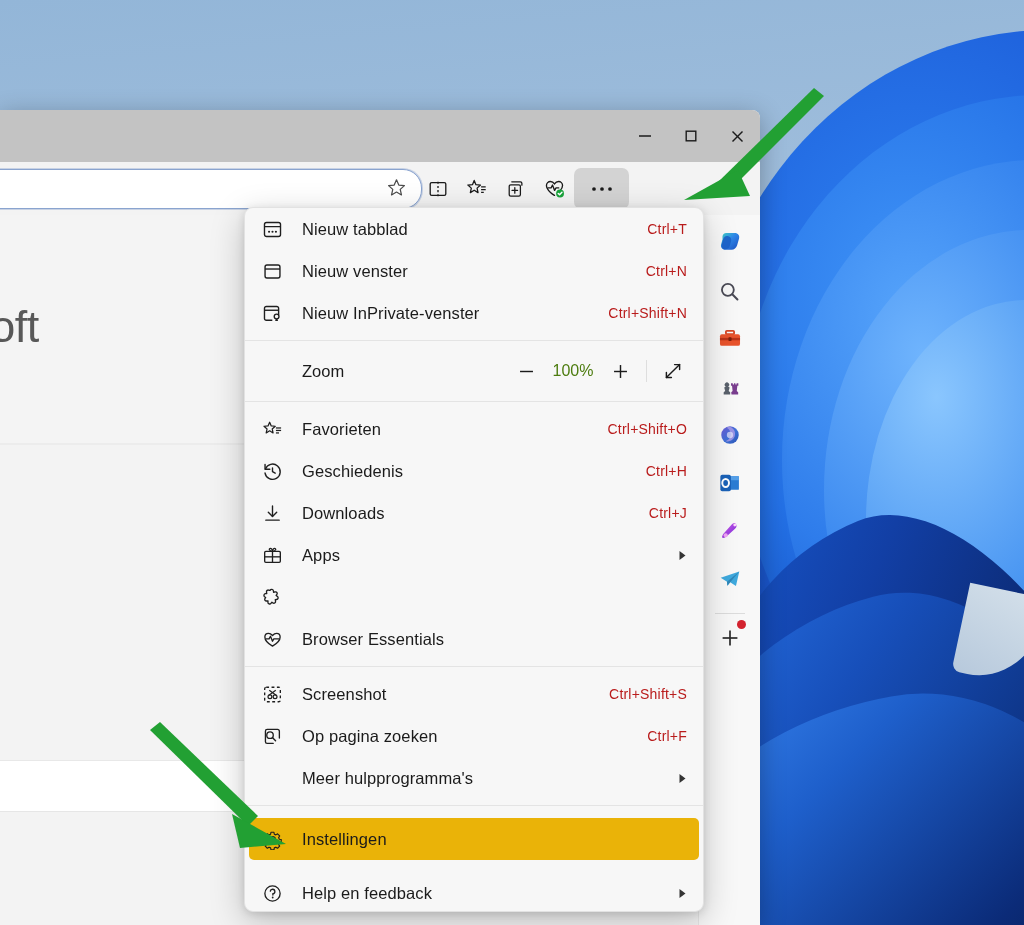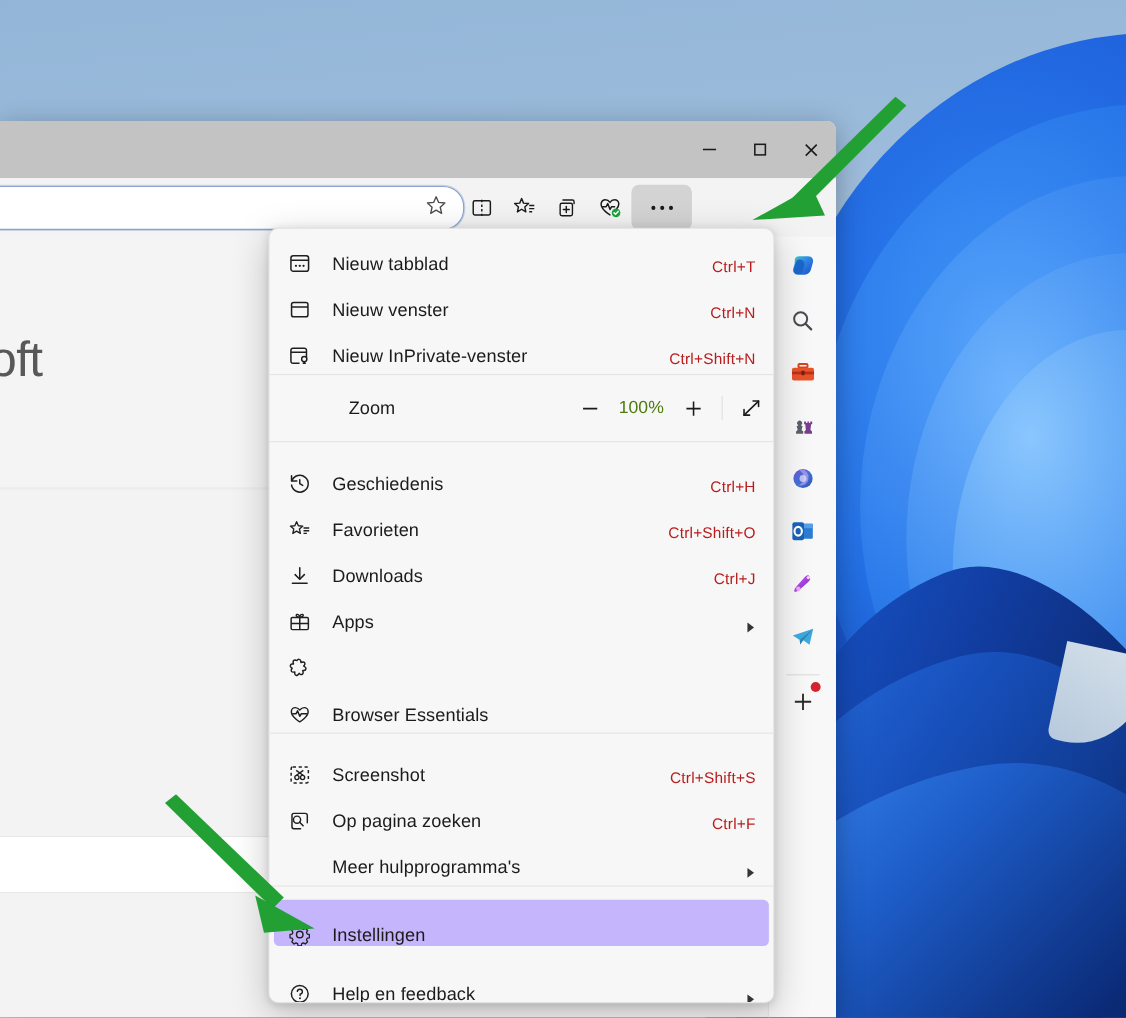--- a/index.html
+++ b/index.html
@@ -80,29 +80,29 @@
   .eb-sep{width:30px;height:1px;background:#dcdcdc;margin:10px 0 2px;}
   .eb-plus{width:40px;height:44px;display:flex;align-items:center;justify-content:center;
       position:relative;color:#2b2b2b;font-size:25px;font-weight:300;}
   .reddot{position:absolute;right:4px;top:4px;width:9px;height:9px;border-radius:50%;background:#d3232f;}
 
   
   #menu{position:absolute;left:244px;top:207px;width:458px;height:703px;
       background:#f7f7f7;border:1px solid #e2e2e2;border-radius:9px;
       box-shadow:0 10px 34px rgba(0,0,0,.22),0 2px 8px rgba(0,0,0,.12);
       overflow:hidden;}
-  .mi{height:42px;display:flex;align-items:flex-end;padding:0 16px 0 17px;position:relative;}
+  .mi{height:42px;display:flex;align-items:center;padding:0 16px 0 17px;position:relative;}
   .mi-ico{width:40px;display:flex;align-items:center;justify-content:flex-start;
       color:#1f1f1f;flex:0 0 40px;}
   .mi-label{flex:1;font-size:16.5px;color:#1b1b1b;letter-spacing:.1px;}
   .mi-accel{font-size:14px;color:#b91c1c;letter-spacing:.2px;white-space:nowrap;}
   .mi-caret{width:16px;display:flex;justify-content:flex-end;color:#343434;}
-  .mi.sel{background:#c4b5fd;margin:12px 4px;border-radius:5px;padding-left:13px;}
+  .mi.sel{background:#eab308;margin:12px 4px;border-radius:5px;padding-left:13px;}
   .m-sep{height:1px;background:#e4e4e4;margin:6px 0;}
-  .zoomrow{height:48px;display:flex;align-items:center;padding:0 0 0 17px;margin-left:15px;}
+  .zoomrow{height:48px;display:flex;align-items:center;padding:0 10px 0 17px;}
   .zoomrow .zl{flex:1;font-size:16.5px;color:#1b1b1b;padding-left:40px;}
   .zbtn{width:40px;height:34px;display:flex;align-items:center;justify-content:center;
       color:#1b1b1b;border-radius:5px;}
   .zval{font-size:16px;color:#4d7c0f;min-width:54px;text-align:center;}
   .zdiv{width:1px;height:22px;background:#dedede;margin:0 6px;}
 
   
   .arrow{position:absolute;pointer-events:none;}
   #arrow-top{left:672px;top:82px;width:160px;height:130px;}
   #arrow-bottom{left:140px;top:722px;width:160px;height:140px;}
@@ -358,40 +358,40 @@
         <line x1="16.6" y1="3.6" x2="3.4" y2="16.4" stroke="#1b1b1b" stroke-width="1.45" stroke-linecap="round"></line>
       </svg>
     </span>
   </div>
 
   <div class="m-sep"></div>
 
   <div class="mi">
     <span class="mi-ico">
       <svg width="21" height="21" viewBox="0 0 22 22">
-        <path d="M3.6 8.4 A8 8 0 1 1 3.2 12.6" fill="none" stroke="#1f1f1f" stroke-width="1.45" stroke-linecap="round"></path>
-        <polyline points="3.2,3.6 3.2,8.6 8.2,8.6" fill="none" stroke="#1f1f1f" stroke-width="1.45" stroke-linecap="round" stroke-linejoin="round"></polyline>
-        <polyline points="11,7.4 11,11.2 13.8,12.8" fill="none" stroke="#1f1f1f" stroke-width="1.45" stroke-linecap="round" stroke-linejoin="round"></polyline>
-      </svg>
-    </span>
-    <span class="mi-label">Geschiedenis</span>
-    <span class="mi-accel">Ctrl+H</span>
-  </div>
-
-  <div class="mi">
-    <span class="mi-ico">
-      <svg width="21" height="21" viewBox="0 0 22 22">
         <path d="M8 3.4 L9.7 7.3 L13.9 7.6 L10.7 10.4 L11.6 14.6 L8 12.4 L4.4 14.6 L5.3 10.4 L2.1 7.6 L6.3 7.3 Z" fill="none" stroke="#1f1f1f" stroke-width="1.3" stroke-linejoin="round"></path>
         <line x1="14.6" y1="9.4" x2="20" y2="9.4" stroke="#1f1f1f" stroke-width="1.3"></line>
         <line x1="14.6" y1="12" x2="20" y2="12" stroke="#1f1f1f" stroke-width="1.3"></line>
         <line x1="14.6" y1="14.6" x2="17.8" y2="14.6" stroke="#1f1f1f" stroke-width="1.3"></line>
       </svg>
     </span>
     <span class="mi-label">Favorieten</span>
     <span class="mi-accel">Ctrl+Shift+O</span>
+  </div>
+
+  <div class="mi">
+    <span class="mi-ico">
+      <svg width="21" height="21" viewBox="0 0 22 22">
+        <path d="M3.6 8.4 A8 8 0 1 1 3.2 12.6" fill="none" stroke="#1f1f1f" stroke-width="1.45" stroke-linecap="round"></path>
+        <polyline points="3.2,3.6 3.2,8.6 8.2,8.6" fill="none" stroke="#1f1f1f" stroke-width="1.45" stroke-linecap="round" stroke-linejoin="round"></polyline>
+        <polyline points="11,7.4 11,11.2 13.8,12.8" fill="none" stroke="#1f1f1f" stroke-width="1.45" stroke-linecap="round" stroke-linejoin="round"></polyline>
+      </svg>
+    </span>
+    <span class="mi-label">Geschiedenis</span>
+    <span class="mi-accel">Ctrl+H</span>
   </div>
 
   <div class="mi">
     <span class="mi-ico">
       <svg width="21" height="21" viewBox="0 0 22 22">
         <line x1="11" y1="3.2" x2="11" y2="14" stroke="#1f1f1f" stroke-width="1.45" stroke-linecap="round"></line>
         <polyline points="6.6,9.8 11,14.2 15.4,9.8" fill="none" stroke="#1f1f1f" stroke-width="1.45" stroke-linecap="round" stroke-linejoin="round"></polyline>
         <line x1="4" y1="18" x2="18" y2="18" stroke="#1f1f1f" stroke-width="1.45" stroke-linecap="round"></line>
       </svg>
     </span>

